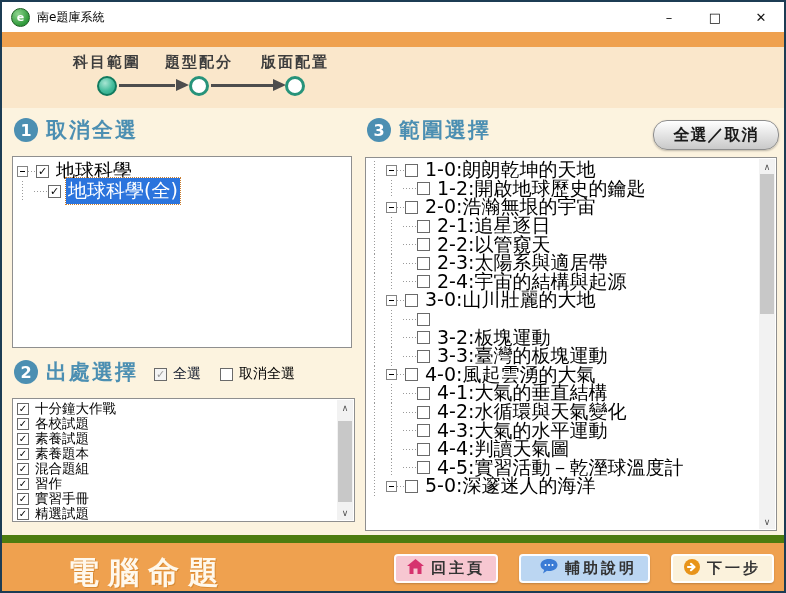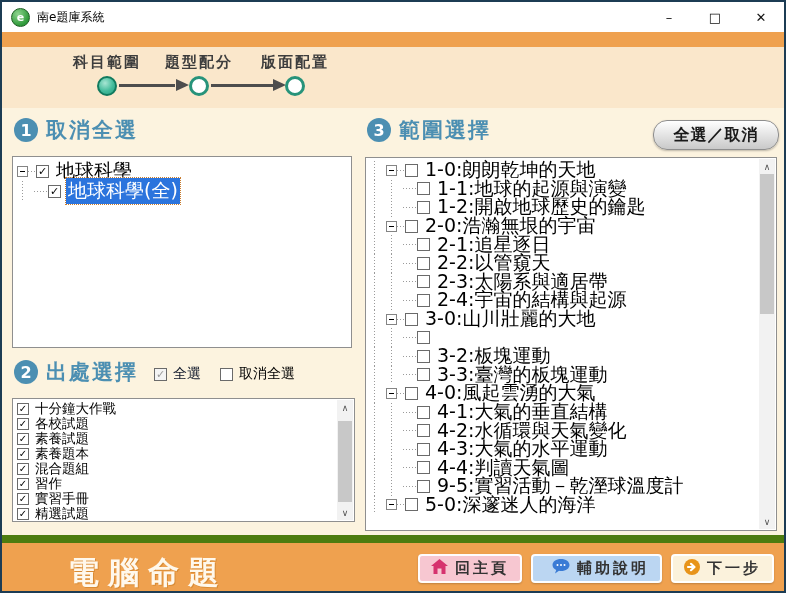--- a/index.html
+++ b/index.html
@@ -49,21 +49,21 @@
   
   .vscroll{position:absolute;top:1px;bottom:1px;right:1px;width:16px;background:#f2f2f2;}
   .sarrow{position:absolute;left:0;width:16px;height:15px;display:flex;align-items:center;justify-content:center;font-size:9px;color:#505050;}
   .sarrow.up{top:0;} .sarrow.down{bottom:0;}
   .sthumb{position:absolute;left:1px;width:14px;background:#c8c8c8;}
   
   .toggle-btn{position:absolute;left:651px;top:12px;width:124px;height:28px;border-radius:14px;background:linear-gradient(#ffffff,#c9c9c9);border:1px solid #8e8e8e;font-size:16px;font-weight:bold;color:#1a1a1a;display:flex;align-items:center;justify-content:center;letter-spacing:1px;box-shadow:0 1px 2px rgba(0,0,0,.25);}
   
   .footer{position:absolute;left:0;top:533px;width:100%;height:56px;background:var(--orange,#EFA14F);border-top:8px solid #4d7c0f;box-sizing:border-box;}
   .brand{position:absolute;left:66px;top:9px;font-size:31px;font-weight:bold;color:#fff8ec;letter-spacing:9px;text-shadow:1px 1px 0 #d88b35;}
-  .fbtns{position:absolute;right:10px;top:11px;display:flex;gap:9px;}
+  .fbtns{position:absolute;right:10px;top:11px;display:flex;gap:21px;}
   .fbtn{height:29px;box-sizing:border-box;border:2px solid rgba(255,255,255,.95);border-radius:4px;display:flex;align-items:center;gap:7px;padding:0 11px;font-size:15px;font-weight:bold;color:#333;letter-spacing:3px;box-shadow:0 1px 2px rgba(0,0,0,.2);}
   .fbtn.pink{background:var(--btn-pink,#F7C7D1);}
   .fbtn.blue{background:var(--btn-blue,#BBD6F2);padding-left:19px;}
   .fbtn.cream{background:var(--btn-cream,#FBF2DC);}
   .fbtn svg{flex:none;}
 </style>
 </head>
 <body>
 
 <div class="window">
@@ -189,27 +189,20 @@
             </span>
             <span class="hd"></span>
             <span class="cb"></span>
             <span class="tlabel">1-0:朗朗乾坤的天地</span>
           </div>
           <div class="trow">
             <span class="vg"></span>
             <span class="vg"></span>
             <span class="hd hd-leaf"></span>
             <span class="cb"></span>
-            <span class="tlabel">1-1:地球的起源與演變</span>
-          </div>
-          <div class="trow">
-            <span class="vg"></span>
-            <span class="vg"></span>
-            <span class="hd hd-leaf"></span>
-            <span class="cb"></span>
             <span class="tlabel">1-2:開啟地球歷史的鑰匙</span>
           </div>
           <div class="trow">
             <span class="vg"></span>
             <span class="exp">
               <span class="expbar"></span>
             </span>
             <span class="hd"></span>
             <span class="cb"></span>
             <span class="tlabel">2-0:浩瀚無垠的宇宙</span>
@@ -306,21 +299,21 @@
             <span class="vg"></span>
             <span class="hd hd-leaf"></span>
             <span class="cb"></span>
             <span class="tlabel">4-4:判讀天氣圖</span>
           </div>
           <div class="trow">
             <span class="vg"></span>
             <span class="vg"></span>
             <span class="hd hd-leaf"></span>
             <span class="cb"></span>
-            <span class="tlabel">9-5:實習活動－乾溼球溫度計</span>
+            <span class="tlabel">4-5:實習活動－乾溼球溫度計</span>
           </div>
           <div class="trow">
             <span class="vg"></span>
             <span class="exp">
               <span class="expbar"></span>
             </span>
             <span class="hd"></span>
             <span class="cb"></span>
             <span class="tlabel">5-0:深邃迷人的海洋</span>
           </div>

